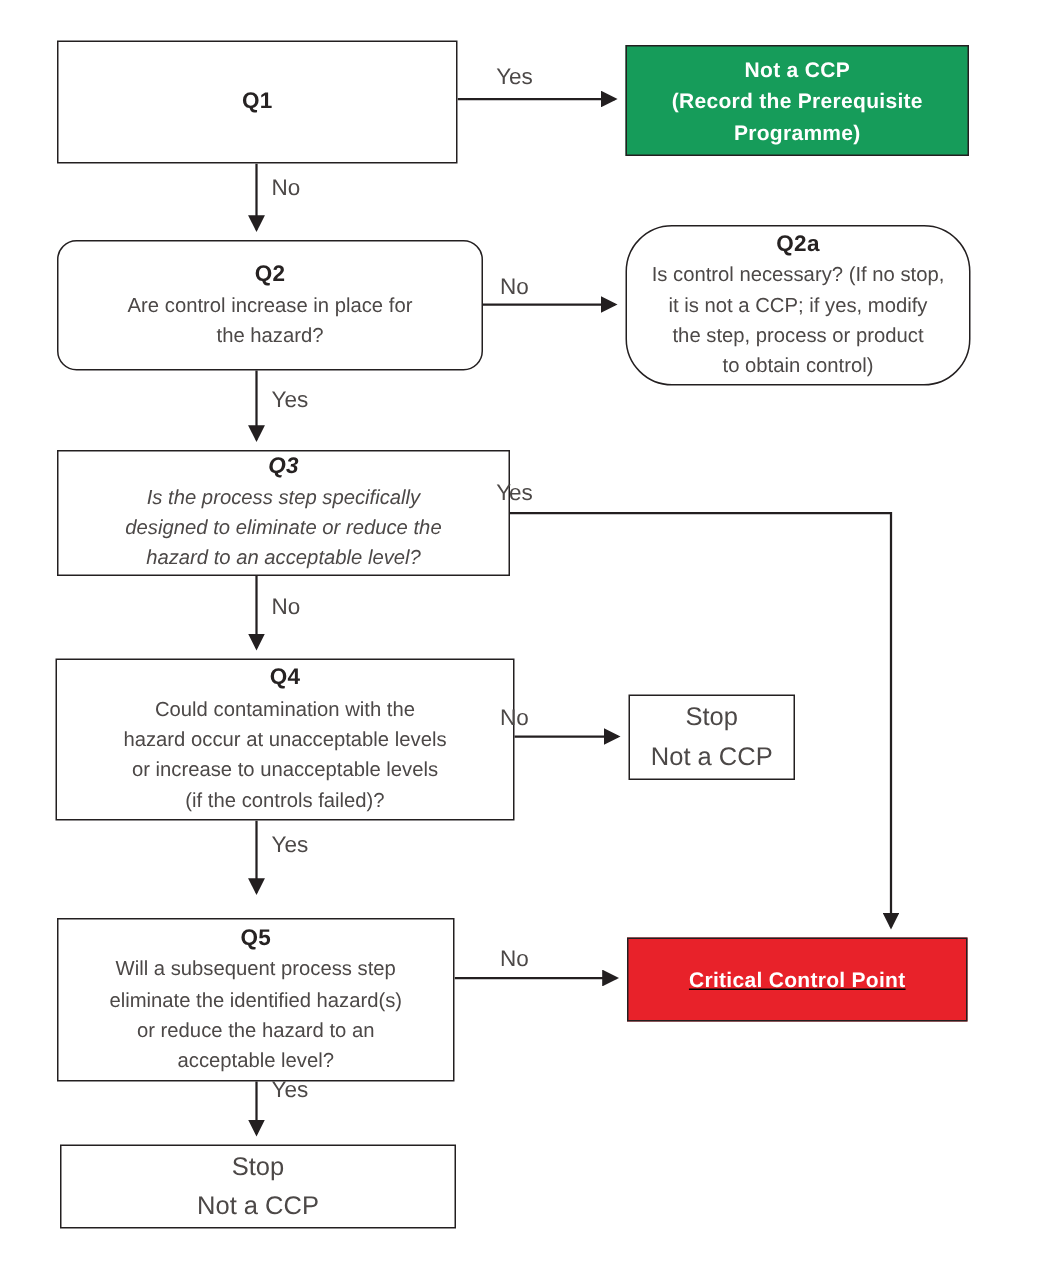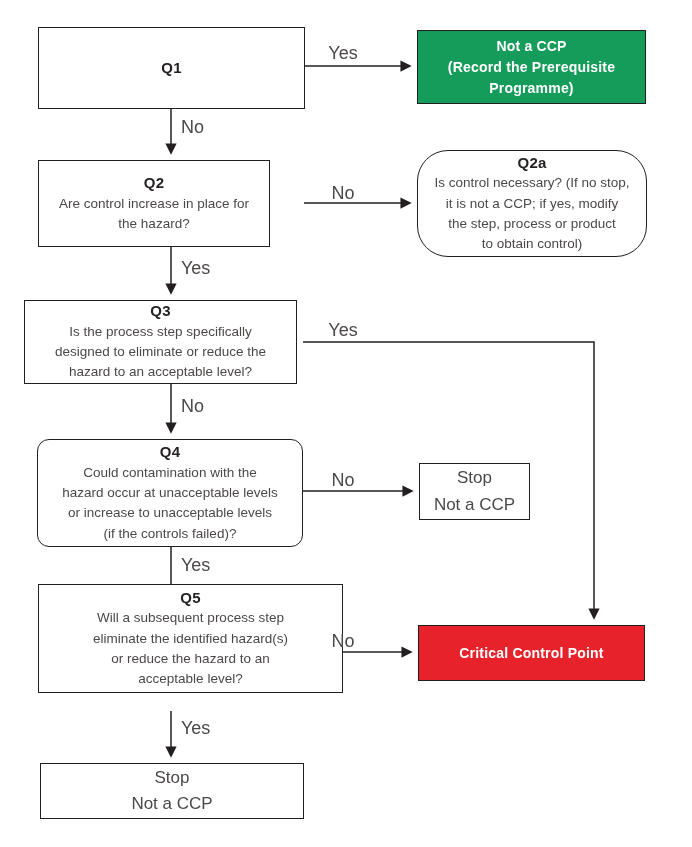--- a/index.html
+++ b/index.html
@@ -13,39 +13,39 @@
   svg.connectors{position:absolute; left:0; top:0; width:692px; height:847px;}
   .connector{stroke:var(--line,#231f20); stroke-width:1.5; fill:none;}
   .arrowhead-path{fill:var(--line,#231f20);}
   .box{
     position:absolute; box-sizing:border-box;
     display:flex; flex-direction:column; align-items:center; justify-content:center;
     text-align:center;
   }
   .box.plain{background:#ffffff; border:1.5px solid var(--line,#231f20);}
   .box.green{background:var(--green,#169c5a); border:1.5px solid var(--line,#231f20);}
-  .box.red{background:var(--red,#e8222a); border:1.5px solid var(--line,#231f20);}
+  .box.red{background:var(--red,#e8222a); border:1.5px solid var(--line,#231f20);text-decoration:underline;}
   .box-title{
     font-weight:700; font-size:15px; color:var(--ink,#262222);
     line-height:1.3; letter-spacing:.2px;
   }
   .box-body{
     font-size:13.5px; color:var(--muted,#4c4847);
     line-height:1.5; white-space:pre-line; margin-top:1px;
   }
   .outcome-label{
     color:#ffffff; font-weight:700; font-size:14px;
     line-height:1.5; white-space:pre-line; letter-spacing:.2px;
   }
   .stop-label{
     font-size:17px; color:var(--muted,#4c4847);
     line-height:1.55; white-space:pre-line;
   }
   .edge-label{
-    position:absolute; font-size:18px; color:var(--muted,#4c4847); line-height:1;
+    position:absolute; font-size:15px; color:var(--muted,#4c4847); line-height:1;
   }
   .edge-label.centered{transform:translateX(-50%);}
 </style>
 </head>
 <body>
 
 <div class="canvas">
 
   <svg class="connectors" viewBox="0 0 692 847" xmlns="http://www.w3.org/2000/svg">
     <defs>
@@ -62,42 +62,42 @@
     <path class="connector" d="M303 491 H412" marker-end="url(#arrowhead)"></path>
     <path class="connector" d="M171 547 V595" marker-end="url(#arrowhead)"></path>
     <path class="connector" d="M303 652 H411" marker-end="url(#arrowhead)"></path>
     <path class="connector" d="M171 711 V756" marker-end="url(#arrowhead)"></path>
   </svg>
 
   <div class="box plain" style="left:38px; top:27px; width:267px; height:82px;">
     <div class="box-title">Q1</div>
   </div>
 
-  <div class="box plain" style="left:38px; top:160px; width:232px; height:87px;">
+  <div class="box plain" style="left:38px; top:160px; width:284px; height:87px;border-radius:13px;">
     <div class="box-title">Q2</div>
     <div class="box-body">Are control increase in place for
 the hazard?</div>
   </div>
 
-  <div class="box plain" style="left:24px; top:300px; width:273px; height:84px;">
+  <div class="box plain" style="left:38px; top:300px; width:302px; height:84px;font-style:italic;">
     <div class="box-title">Q3</div>
     <div class="box-body">Is the process step specifically
 designed to eliminate or reduce the
 hazard to an acceptable level?</div>
   </div>
 
-  <div class="box plain" style="left:37px; top:439px; width:266px; height:108px;border-radius:12px;">
+  <div class="box plain" style="left:37px; top:439px; width:306px; height:108px;">
     <div class="box-title">Q4</div>
     <div class="box-body">Could contamination with the
 hazard occur at unacceptable levels
 or increase to unacceptable levels
 (if the controls failed)?</div>
   </div>
 
-  <div class="box plain" style="left:38px; top:584px; width:305px; height:109px;">
+  <div class="box plain" style="left:38px; top:612px; width:265px; height:109px;">
     <div class="box-title">Q5</div>
     <div class="box-body">Will a subsequent process step
 eliminate the identified hazard(s)
 or reduce the hazard to an
 acceptable level?</div>
   </div>
 
   <div class="box plain" style="left:40px; top:763px; width:264px; height:56px;">
     <div class="stop-label">Stop
 Not a CCP</div>

